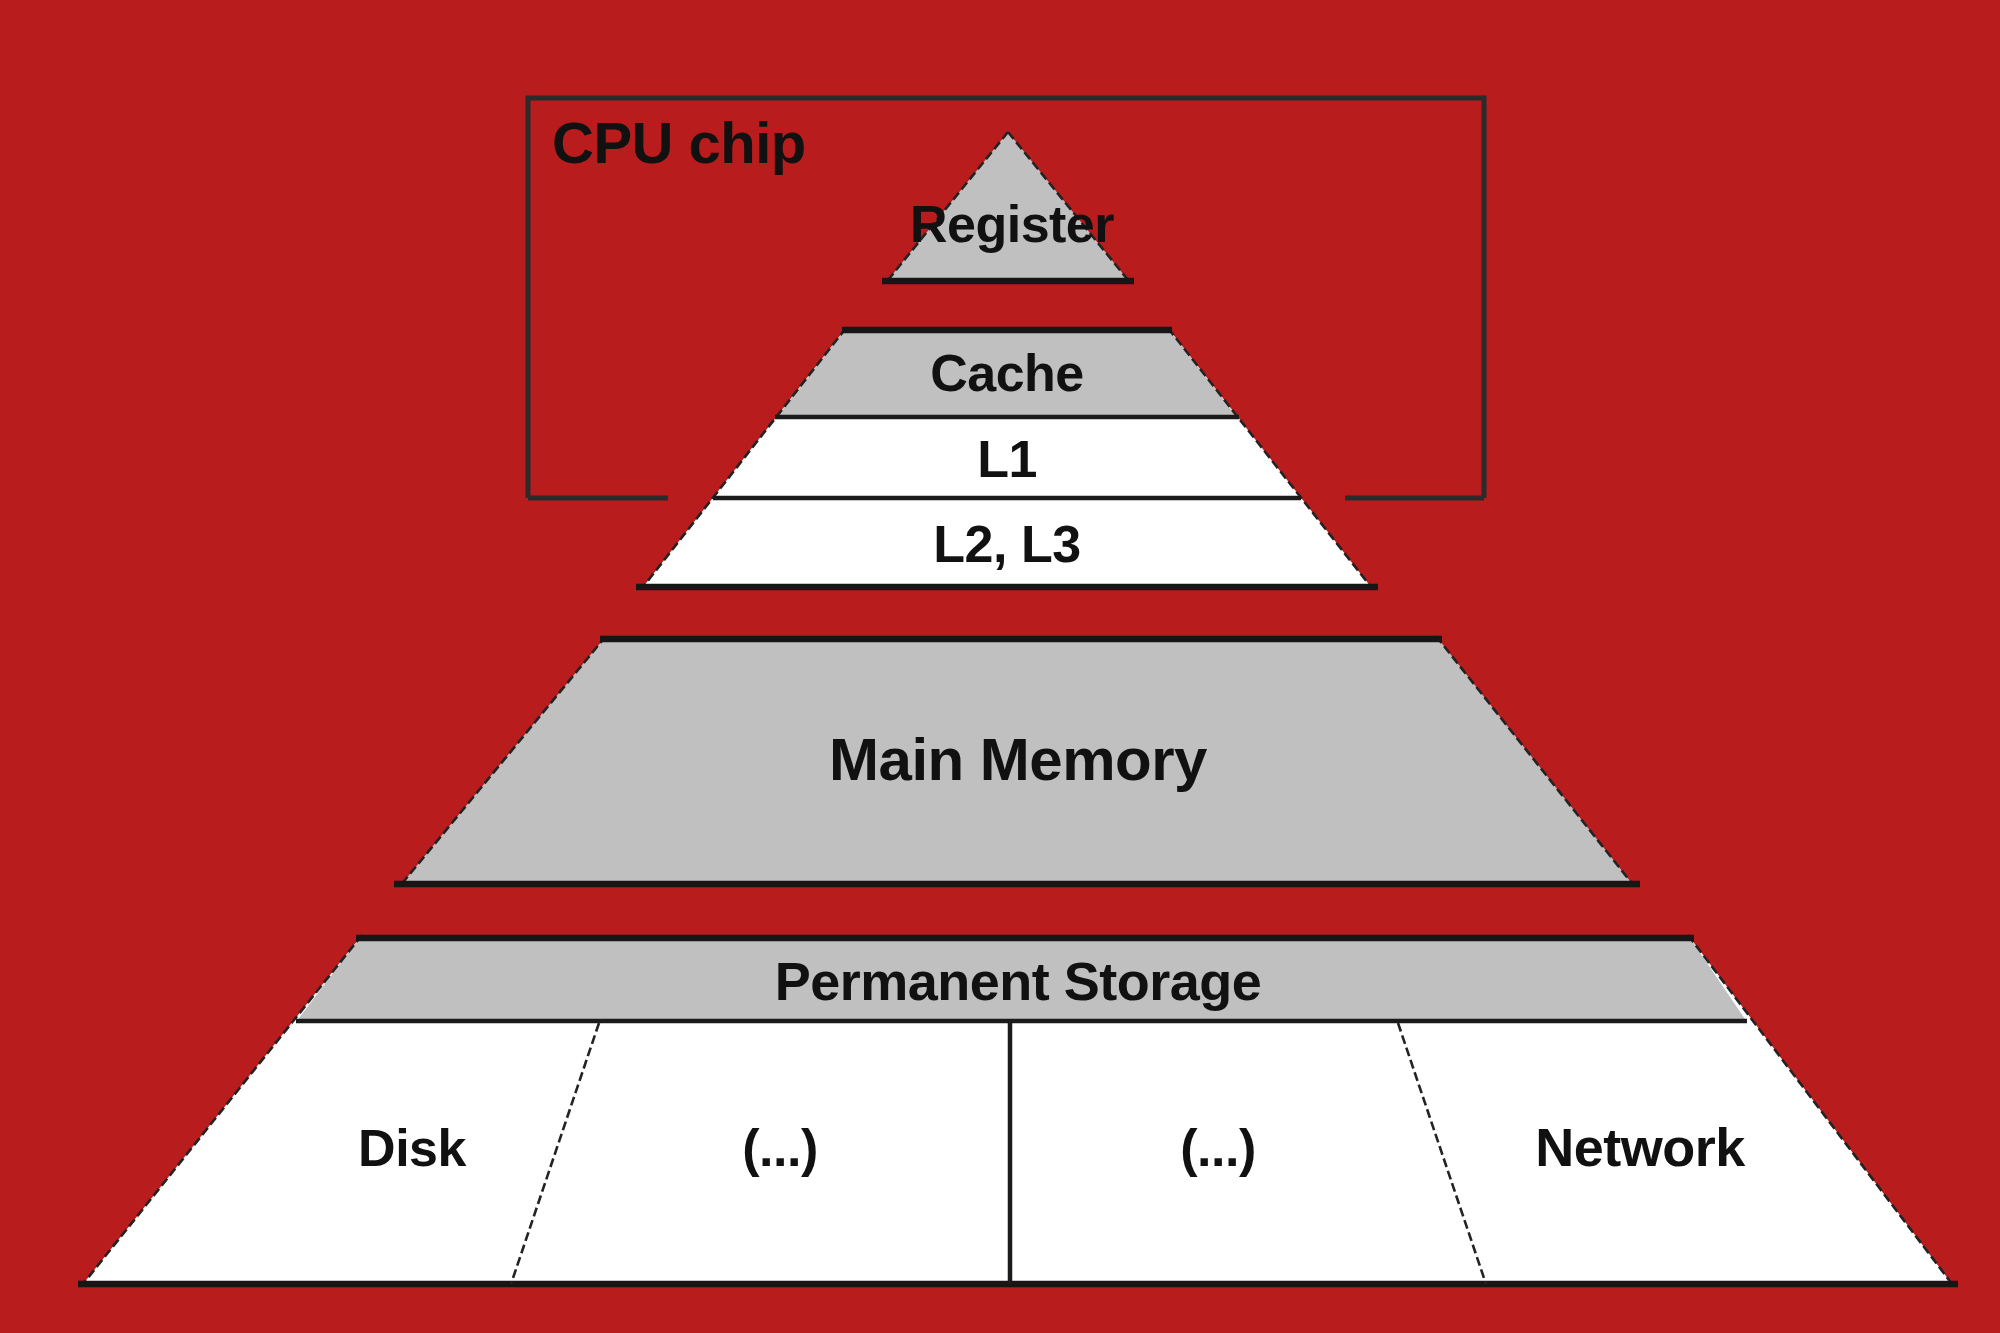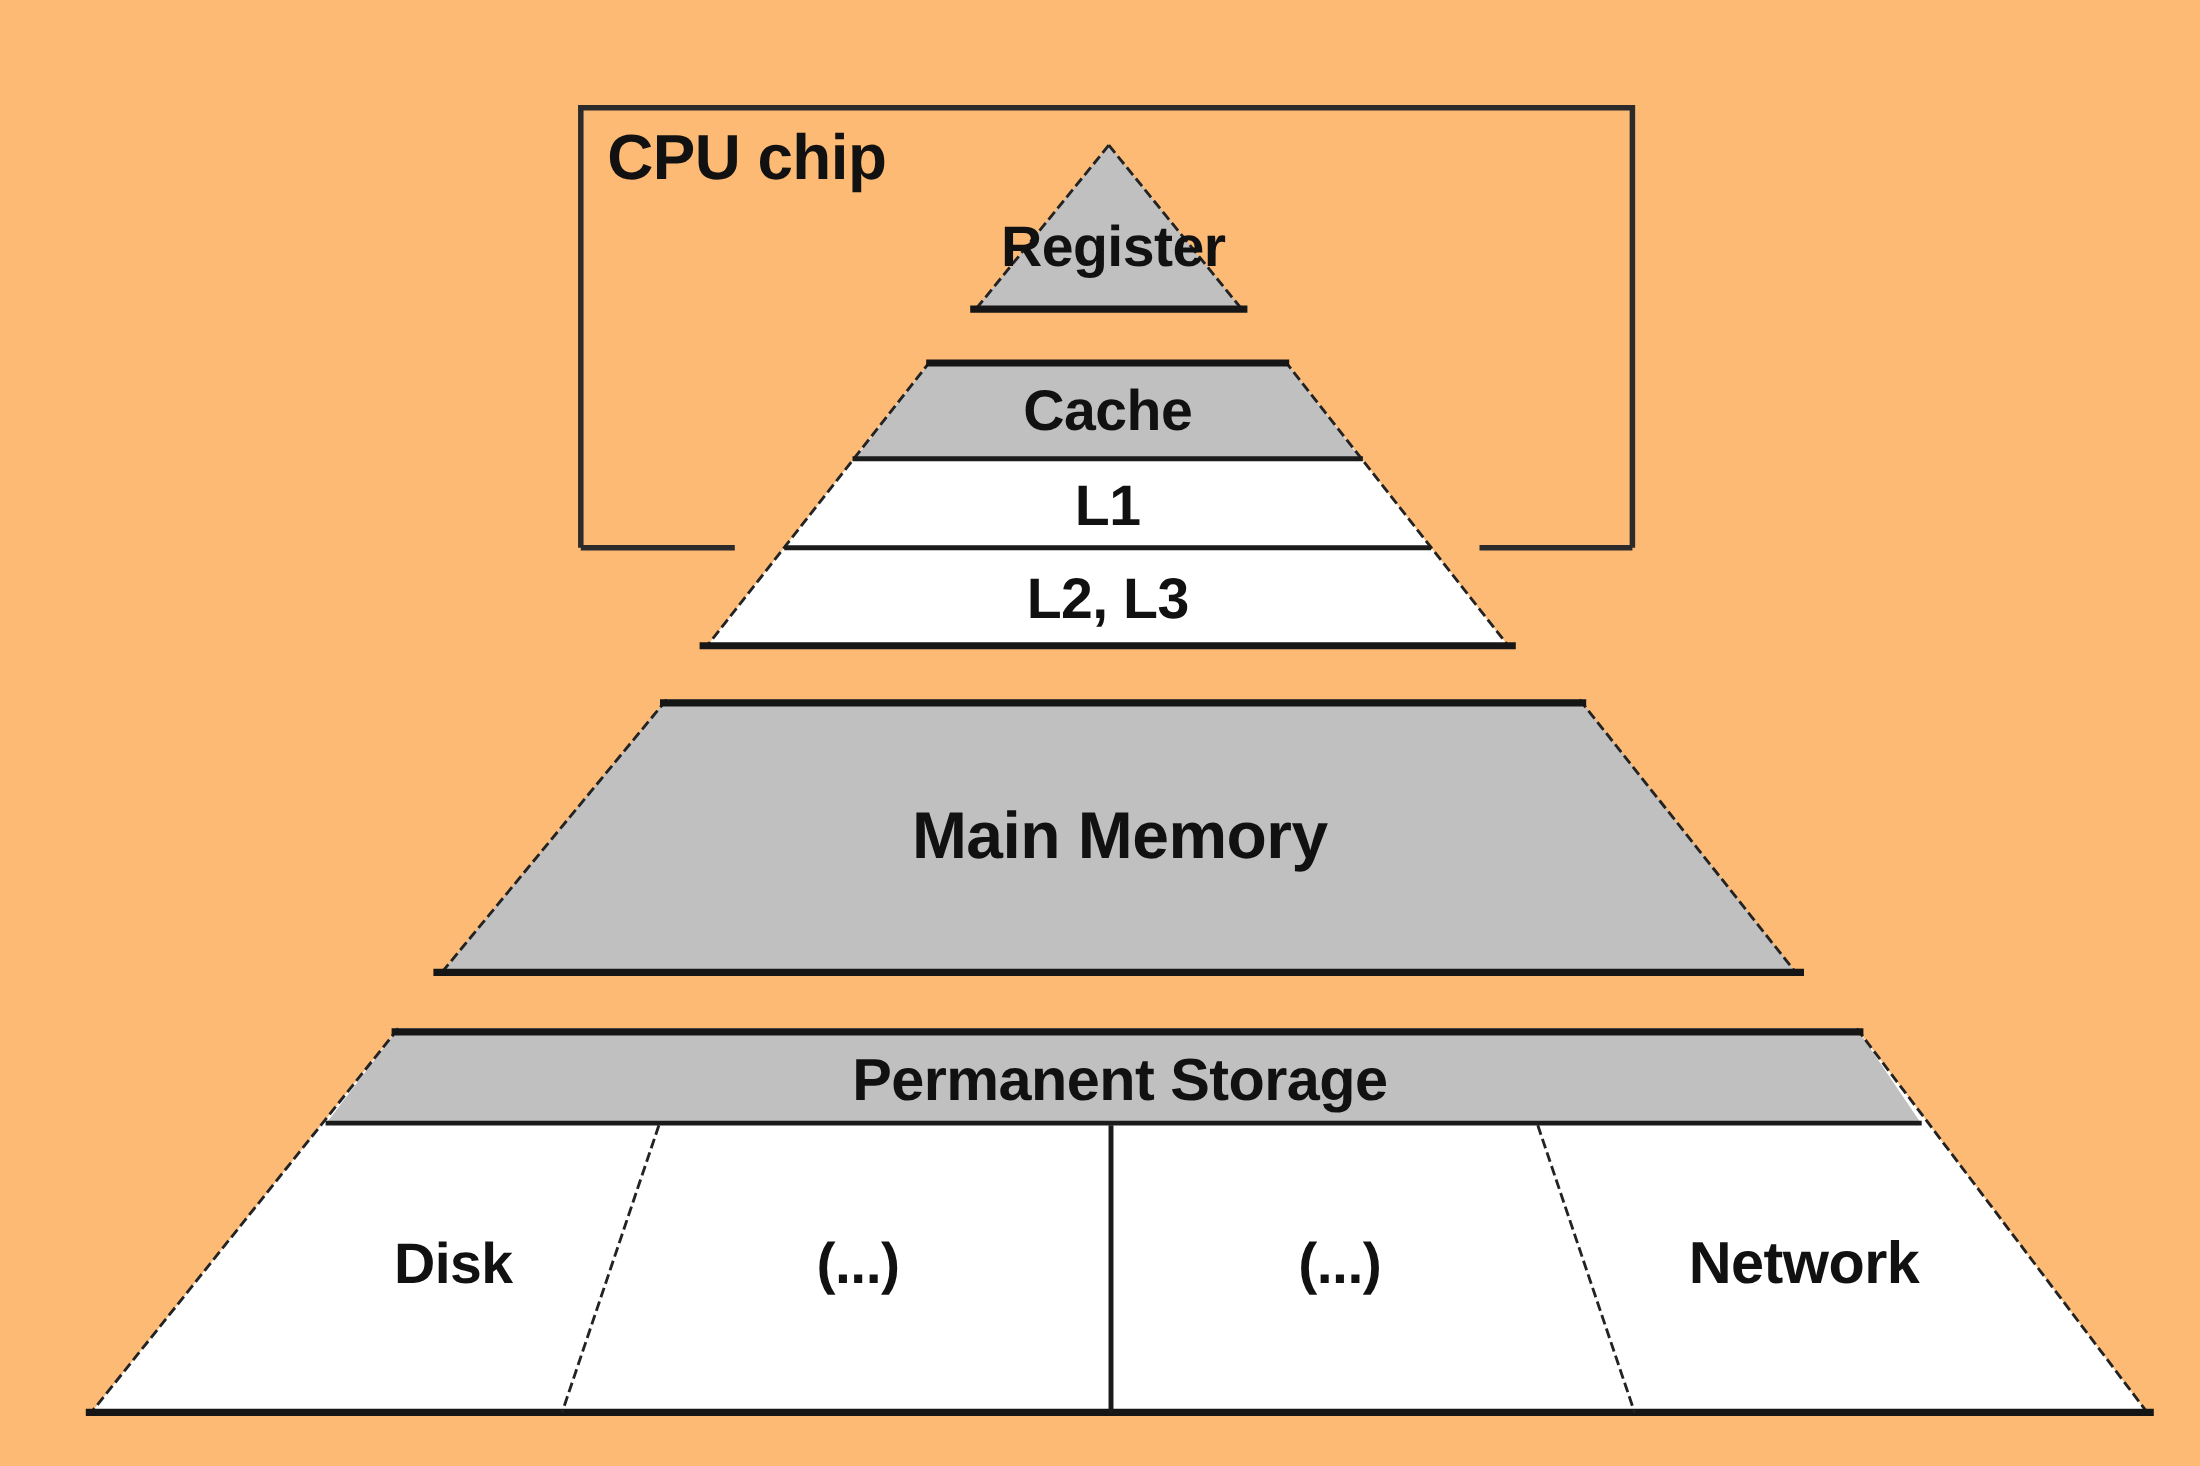--- a/index.html
+++ b/index.html
@@ -4,21 +4,21 @@
 <style>
   html, body {
     margin: 0;
     padding: 0;
     background: #ffffff;
   }
   #stage {
     position: relative;
     width: 2000px;
     height: 1333px;
-    background: #fdba74;
+    background: #b91c1c;
     overflow: hidden;
   }
   svg { display: block; width: 100%; height: 100%; }
 
   
   .edge-thin  { stroke: #232323; stroke-width: 2.6; fill: none; }
   .edge-dash  { stroke-dasharray: 9 4; }
   .edge-mid   { stroke: #1b1b1b; stroke-width: 4.5; fill: none; stroke-linecap: butt; }
   .edge-thick { stroke: #161616; stroke-width: 6.5; fill: none; stroke-linecap: butt; }
   .box-border { stroke: #2b2b2b; stroke-width: 5; fill: none; }

